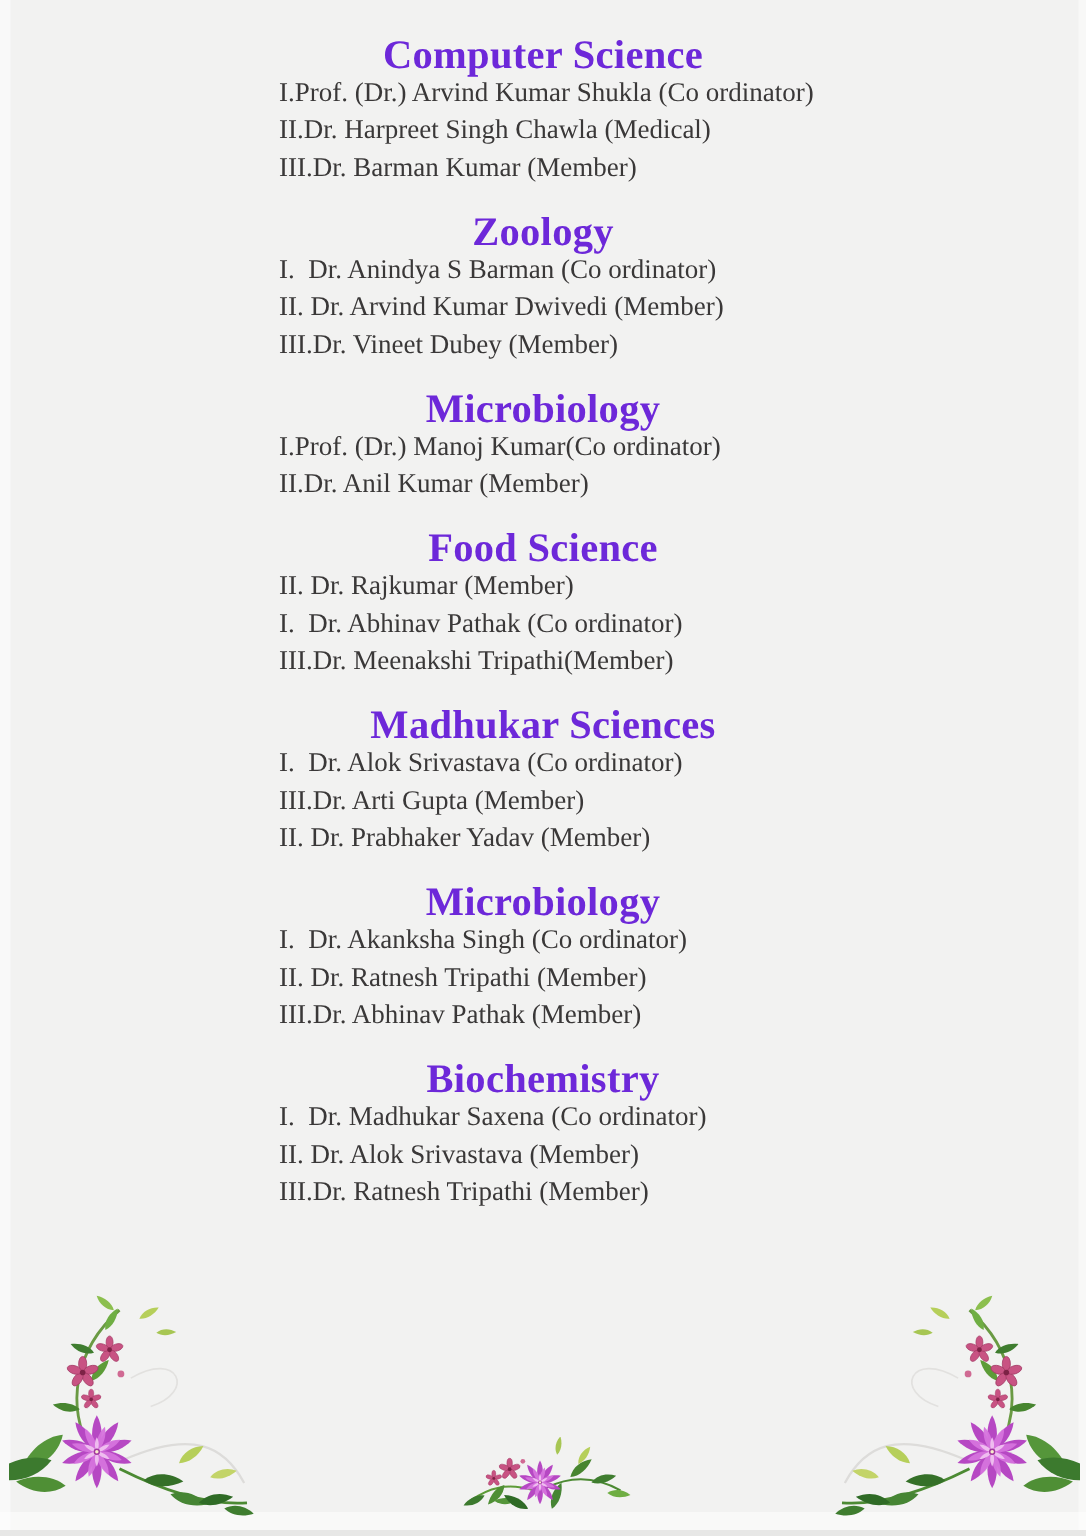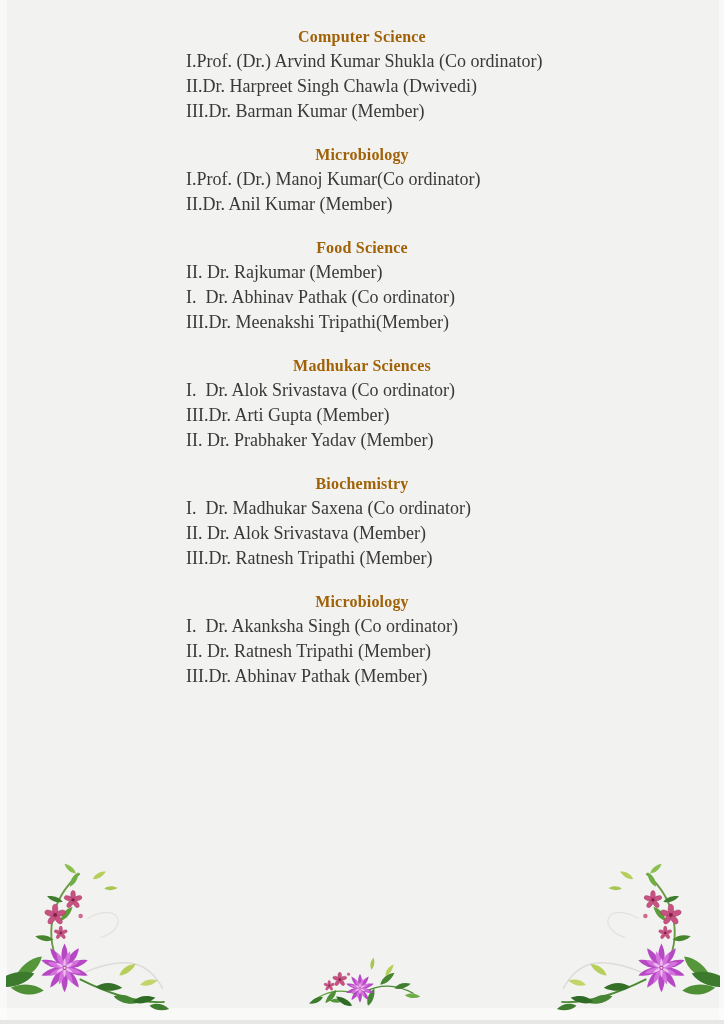--- a/index.html
+++ b/index.html
@@ -11,22 +11,22 @@
   .page{position:absolute;inset:0;}
   .edge{position:absolute;pointer-events:none;}
   .edge-left{left:0;top:0;width:7px;height:100%;background:rgba(255,255,255,.55);}
   .edge-right{right:0;top:0;width:5px;height:100%;background:rgba(255,255,255,.45);}
   .edge-bottom{left:0;bottom:4px;width:100%;height:12px;background:rgba(255,255,255,.5);}
   .edge-bottom2{left:0;bottom:0;width:100%;height:4px;background:#e7e7e6;}
   .doc{position:absolute;top:24px;left:0;width:724px;}
   .dept{margin:0 0 18px 0;}
   .dept h2{
     margin:0;text-align:center;
-    font-size:16px;font-weight:bold;line-height:25px;
-    color:#a16207;letter-spacing:.2px;
+    font-size:27px;font-weight:bold;line-height:25px;
+    color:#6d28d9;letter-spacing:.2px;
   }
   .member{
     margin:0 0 0 186px;
     font-size:18px;line-height:25px;
     color:#3a3838;white-space:pre-wrap;
   }
   .flower{position:absolute;pointer-events:none;}
   .flower-left{left:6px;bottom:6px;width:170px;height:156px;}
   .flower-right{right:4px;bottom:6px;width:170px;height:156px;}
   .flower-center{left:294px;bottom:9px;width:132px;height:57px;}
@@ -38,51 +38,57 @@
 
   <div class="edge edge-left"></div>
   <div class="edge edge-right"></div>
   <div class="edge edge-bottom"></div>
   <div class="edge edge-bottom2"></div>
 
   <main class="doc">
       <section class="dept">
         <h2>Computer Science</h2>
         <p class="member">I.Prof. (Dr.) Arvind Kumar Shukla (Co ordinator)</p>
-        <p class="member">II.Dr. Harpreet Singh Chawla (Dwivedi)</p>
+        <p class="member">II.Dr. Harpreet Singh Chawla (Medical)</p>
         <p class="member">III.Dr. Barman Kumar (Member)</p>
+      </section>
+      <section class="dept">
+        <h2>Zoology</h2>
+        <p class="member">I.  Dr. Anindya S Barman (Co ordinator)</p>
+        <p class="member">II. Dr. Arvind Kumar Dwivedi (Member)</p>
+        <p class="member">III.Dr. Vineet Dubey (Member)</p>
       </section>
       <section class="dept">
         <h2>Microbiology</h2>
         <p class="member">I.Prof. (Dr.) Manoj Kumar(Co ordinator)</p>
         <p class="member">II.Dr. Anil Kumar (Member)</p>
       </section>
       <section class="dept">
         <h2>Food Science</h2>
         <p class="member">II. Dr. Rajkumar (Member)</p>
         <p class="member">I.  Dr. Abhinav Pathak (Co ordinator)</p>
         <p class="member">III.Dr. Meenakshi Tripathi(Member)</p>
       </section>
       <section class="dept">
         <h2>Madhukar Sciences</h2>
         <p class="member">I.  Dr. Alok Srivastava (Co ordinator)</p>
         <p class="member">III.Dr. Arti Gupta (Member)</p>
         <p class="member">II. Dr. Prabhaker Yadav (Member)</p>
       </section>
       <section class="dept">
+        <h2>Microbiology</h2>
+        <p class="member">I.  Dr. Akanksha Singh (Co ordinator)</p>
+        <p class="member">II. Dr. Ratnesh Tripathi (Member)</p>
+        <p class="member">III.Dr. Abhinav Pathak (Member)</p>
+      </section>
+      <section class="dept">
         <h2>Biochemistry</h2>
         <p class="member">I.  Dr. Madhukar Saxena (Co ordinator)</p>
         <p class="member">II. Dr. Alok Srivastava (Member)</p>
         <p class="member">III.Dr. Ratnesh Tripathi (Member)</p>
-      </section>
-      <section class="dept">
-        <h2>Microbiology</h2>
-        <p class="member">I.  Dr. Akanksha Singh (Co ordinator)</p>
-        <p class="member">II. Dr. Ratnesh Tripathi (Member)</p>
-        <p class="member">III.Dr. Abhinav Pathak (Member)</p>
       </section>
     </main>
 
   <svg width="0" height="0" style="position:absolute" aria-hidden="true">
     <defs>
       <path id="leaf" d="M0,0 C7,-11 20,-15 33,-12 C24,-2 11,3 0,0 Z"></path>
       <path id="petal" d="M0,0 C-8,-13 -8,-32 0,-46 C8,-32 8,-13 0,0 Z"></path>
       <g id="smallflower">
         <g fill="#c85383" stroke="#a43b66" stroke-width="0.5">
           <ellipse cx="0" cy="-5.5" rx="2.6" ry="4.8"></ellipse>

